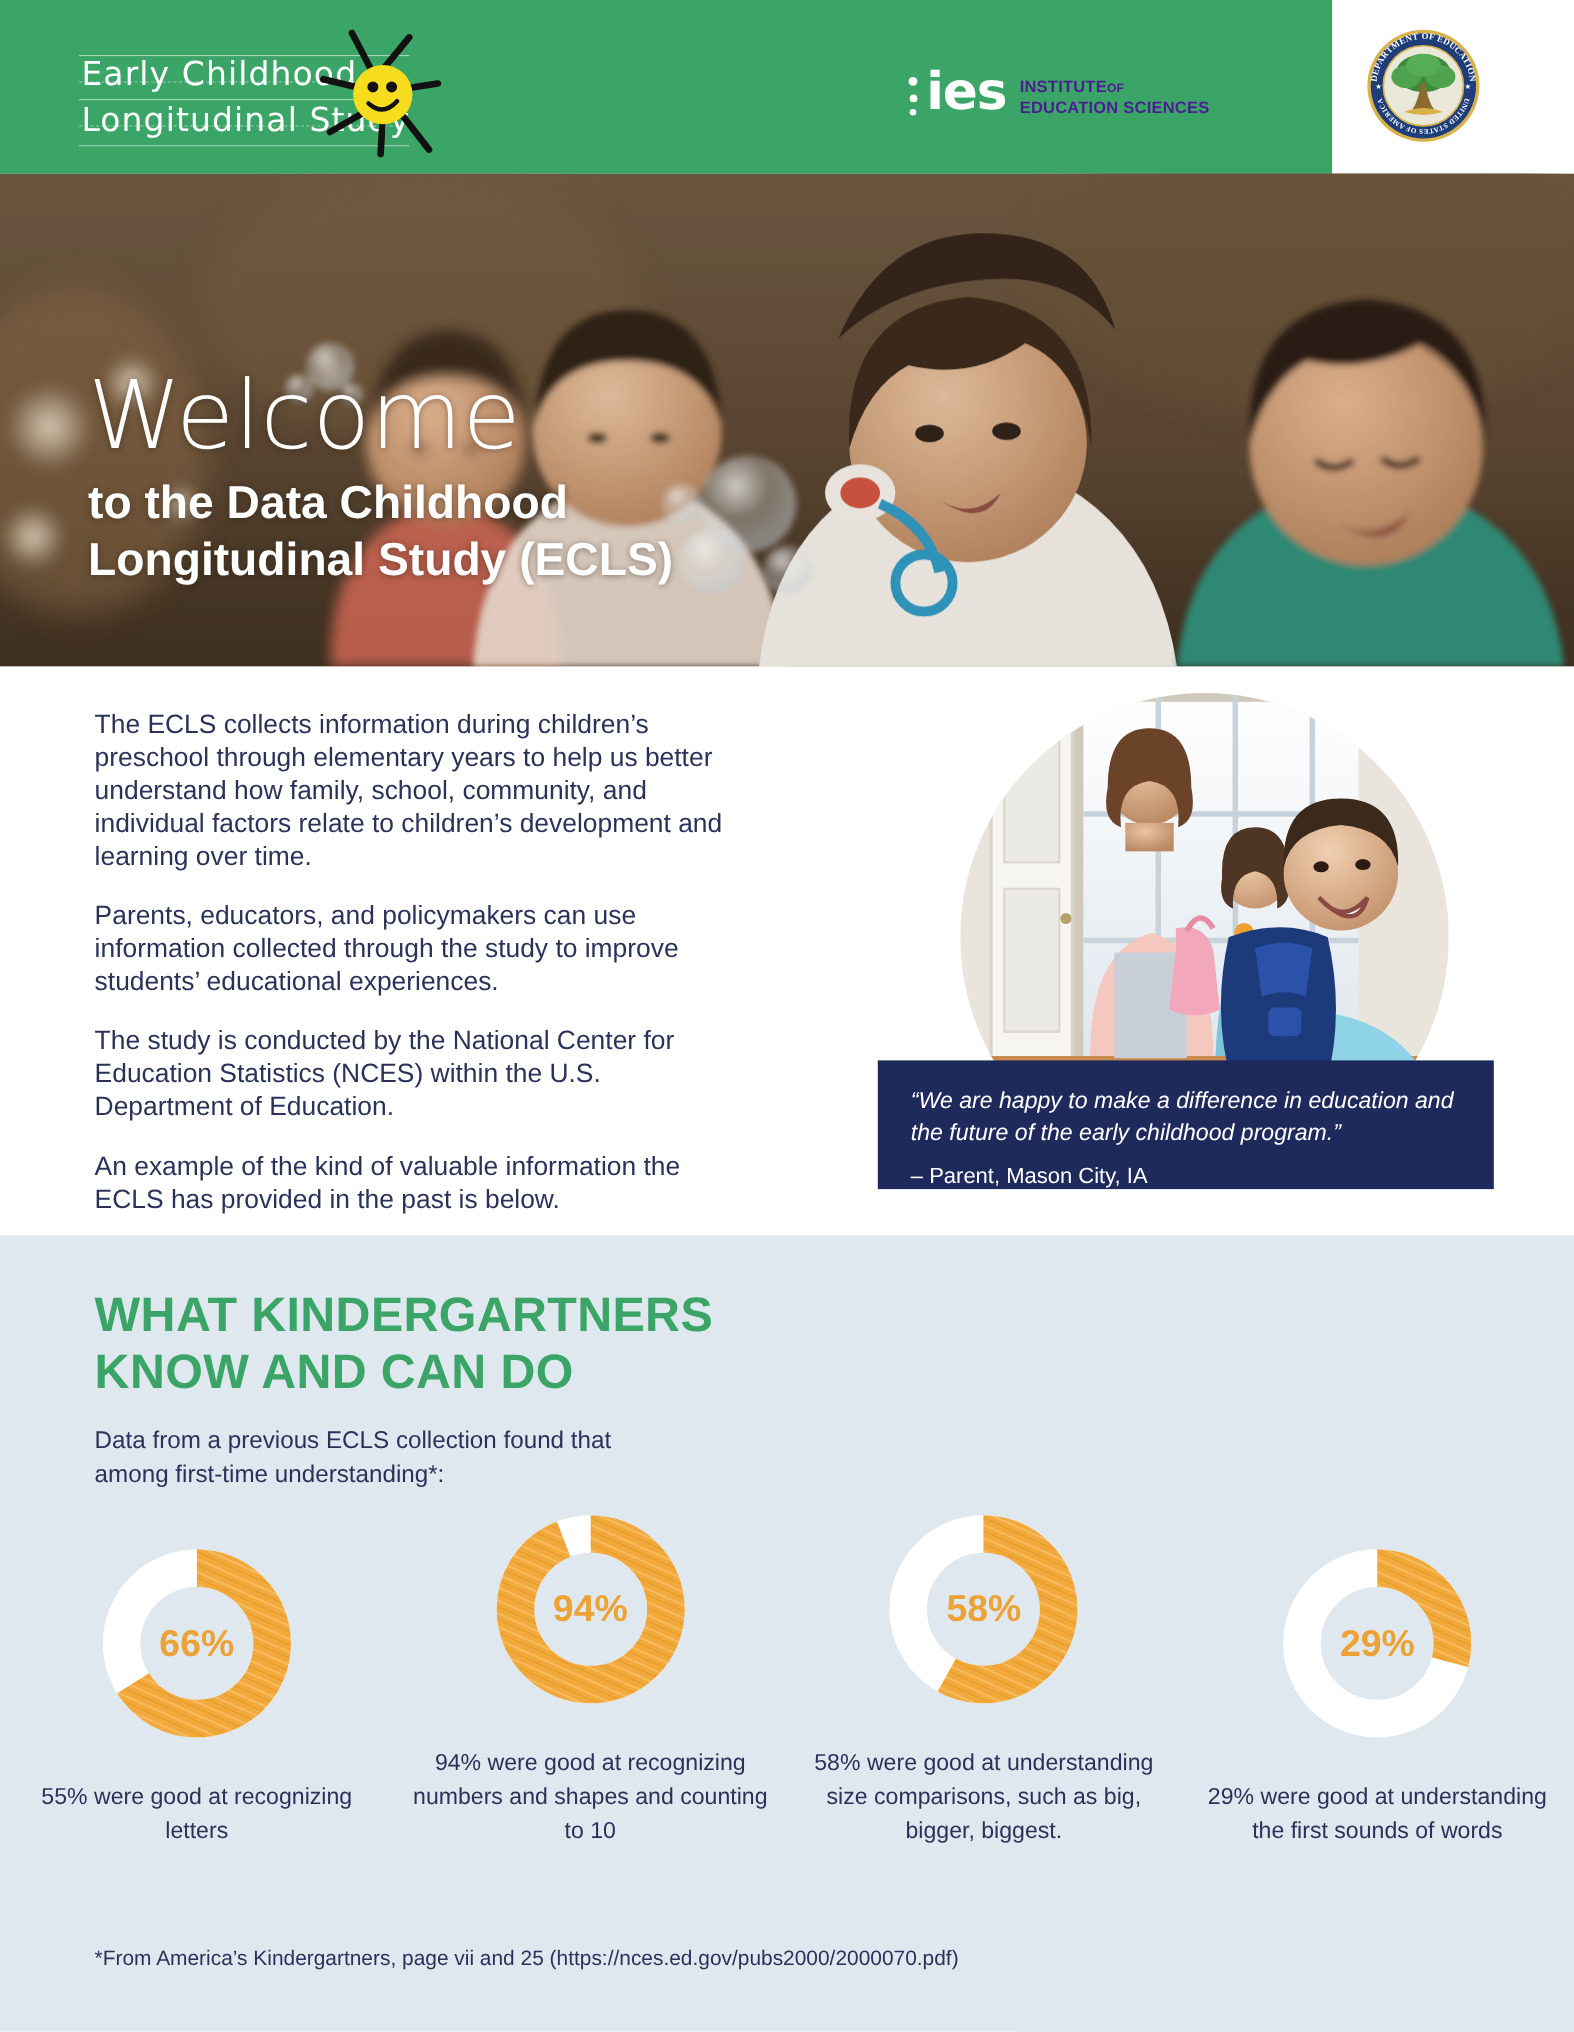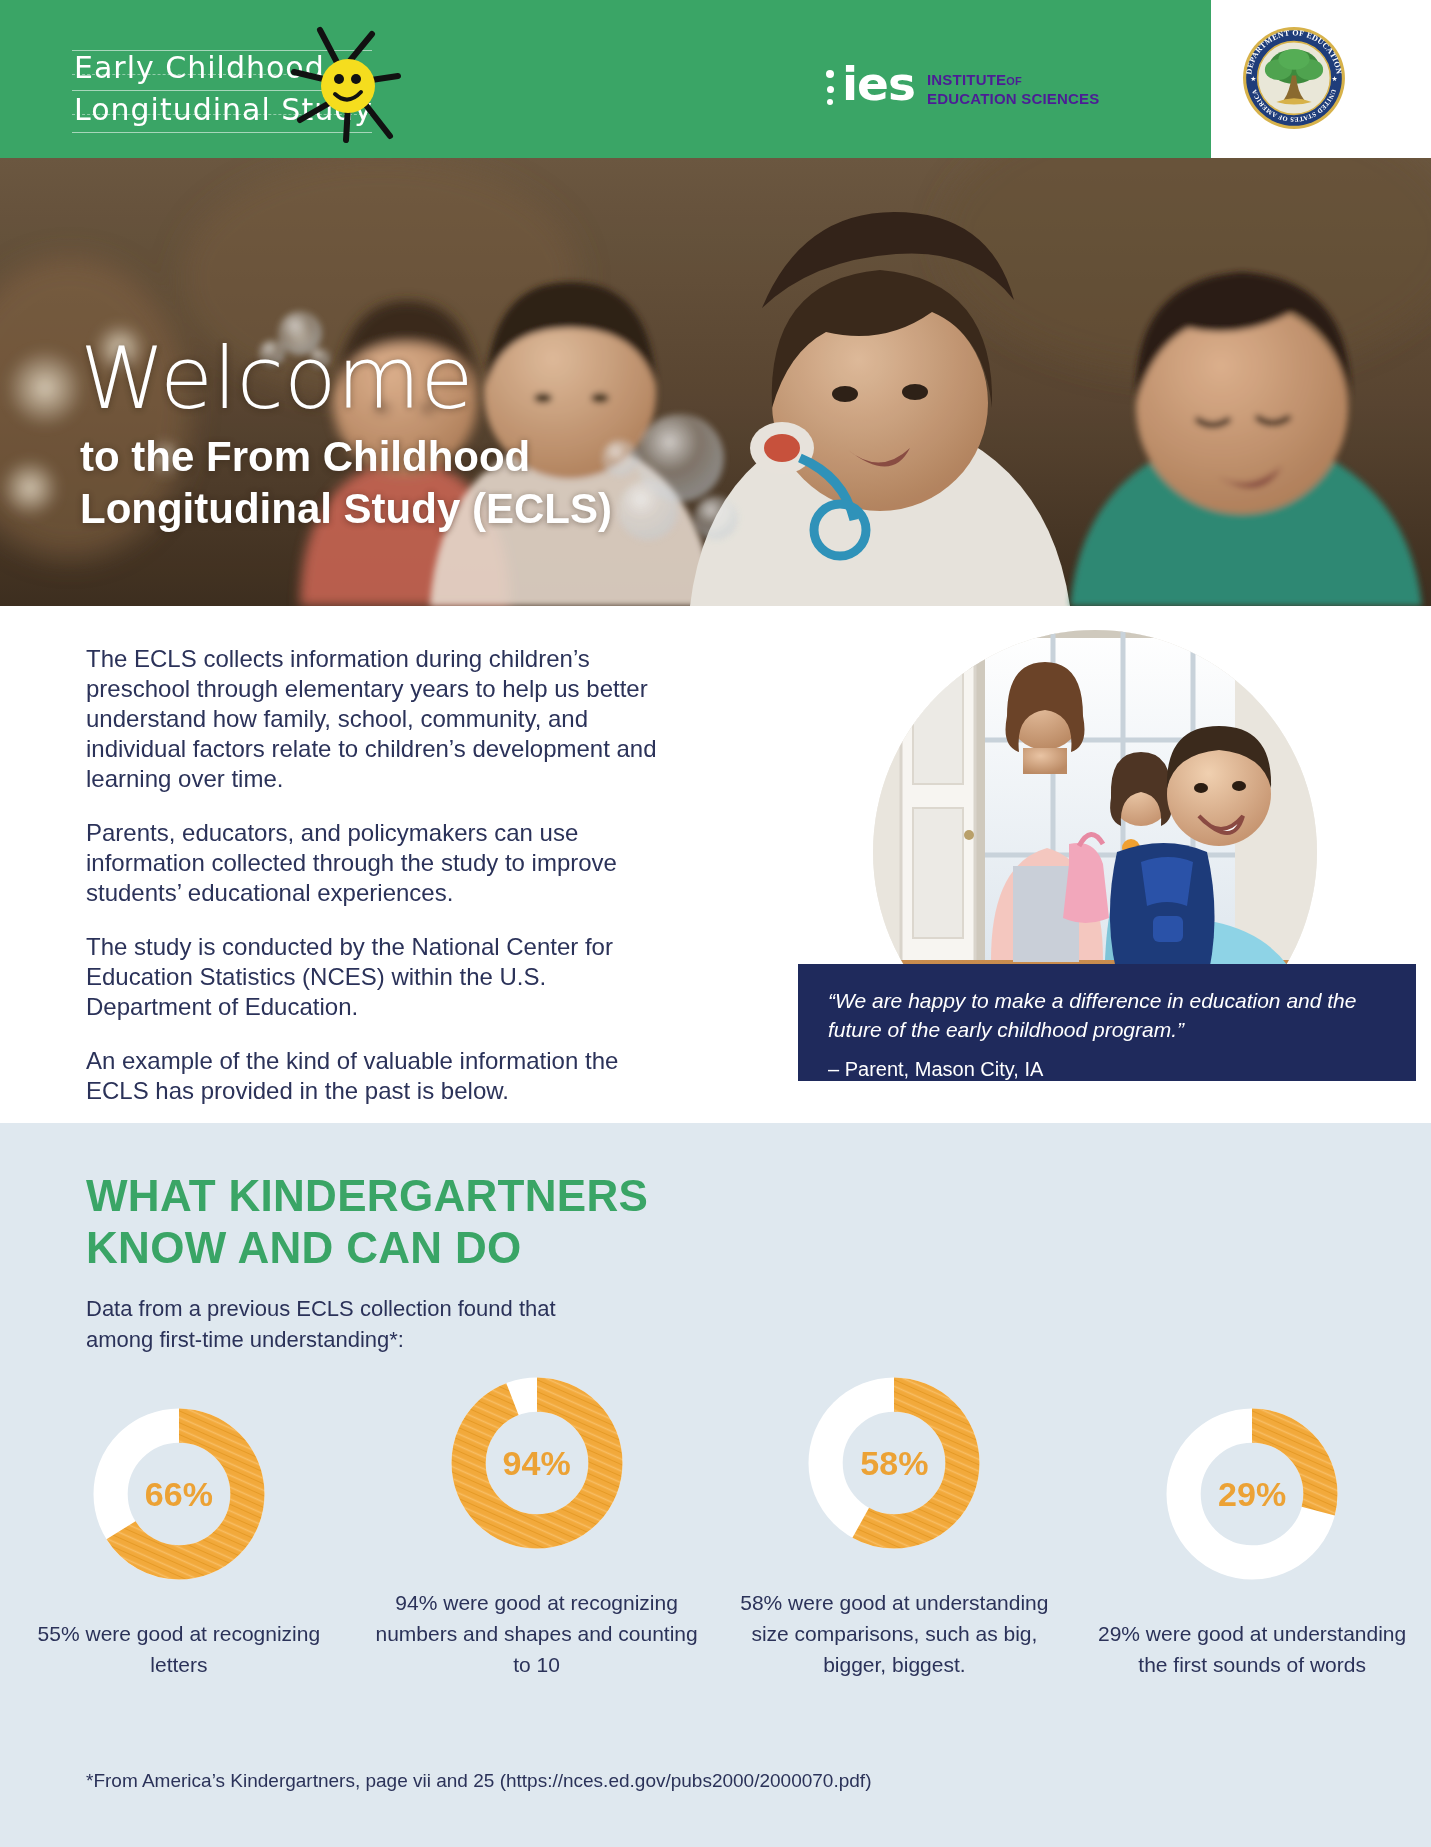--- a/index.html
+++ b/index.html
@@ -168,21 +168,21 @@
     height: 444px;
     border-radius: 50%;
     overflow: hidden;
     z-index: 4;
   }
 
   .quote-box {
     position: absolute;
     left: 798px;
     top: 964px;
-    width: 618px;
+    width: 560px;
     height: 117px;
     background: #1f2a5c;
     padding: 22px 30px 20px 30px;
     z-index: 6;
     color: #ffffff;
   }
   .quote-text {
     font-style: italic;
     font-size: 21px;
     line-height: 29px;
@@ -436,21 +436,21 @@
         <path d="M1198 262 q14 10 30 0" stroke="#2a1c12" stroke-width="6" fill="none" stroke-linecap="round"></path>
         <path d="M1258 260 q14 10 30 0" stroke="#2a1c12" stroke-width="6" fill="none" stroke-linecap="round"></path>
         <path d="M1208 312 q36 28 74 -4 q-22 42 -74 4 z" fill="#8a4a42"></path>
       </g>
       <rect width="1431" height="448" fill="#2b1d12" opacity="0.06"></rect>
     </svg>
 
     <div class="hero-text">
       <div class="hero-welcome">Welcome</div>
       <div class="hero-sub">
-        <div>to the From Childhood</div>
+        <div>to the Data Childhood</div>
         <div>Longitudinal Study (ECLS)</div>
       </div>
     </div>
   </div>
 
   <div class="intro">
     <div class="intro-copy">
       <p>The ECLS collects information during children’s preschool through elementary years to help us better understand how family, school, community, and individual factors relate to children’s development and learning over time.</p>
       <p>Parents, educators, and policymakers can use information collected through the study to improve students’ educational experiences.</p>
       <p>The study is conducted by the National Center for Education Statistics (NCES) within the U.S. Department of Education.</p>

